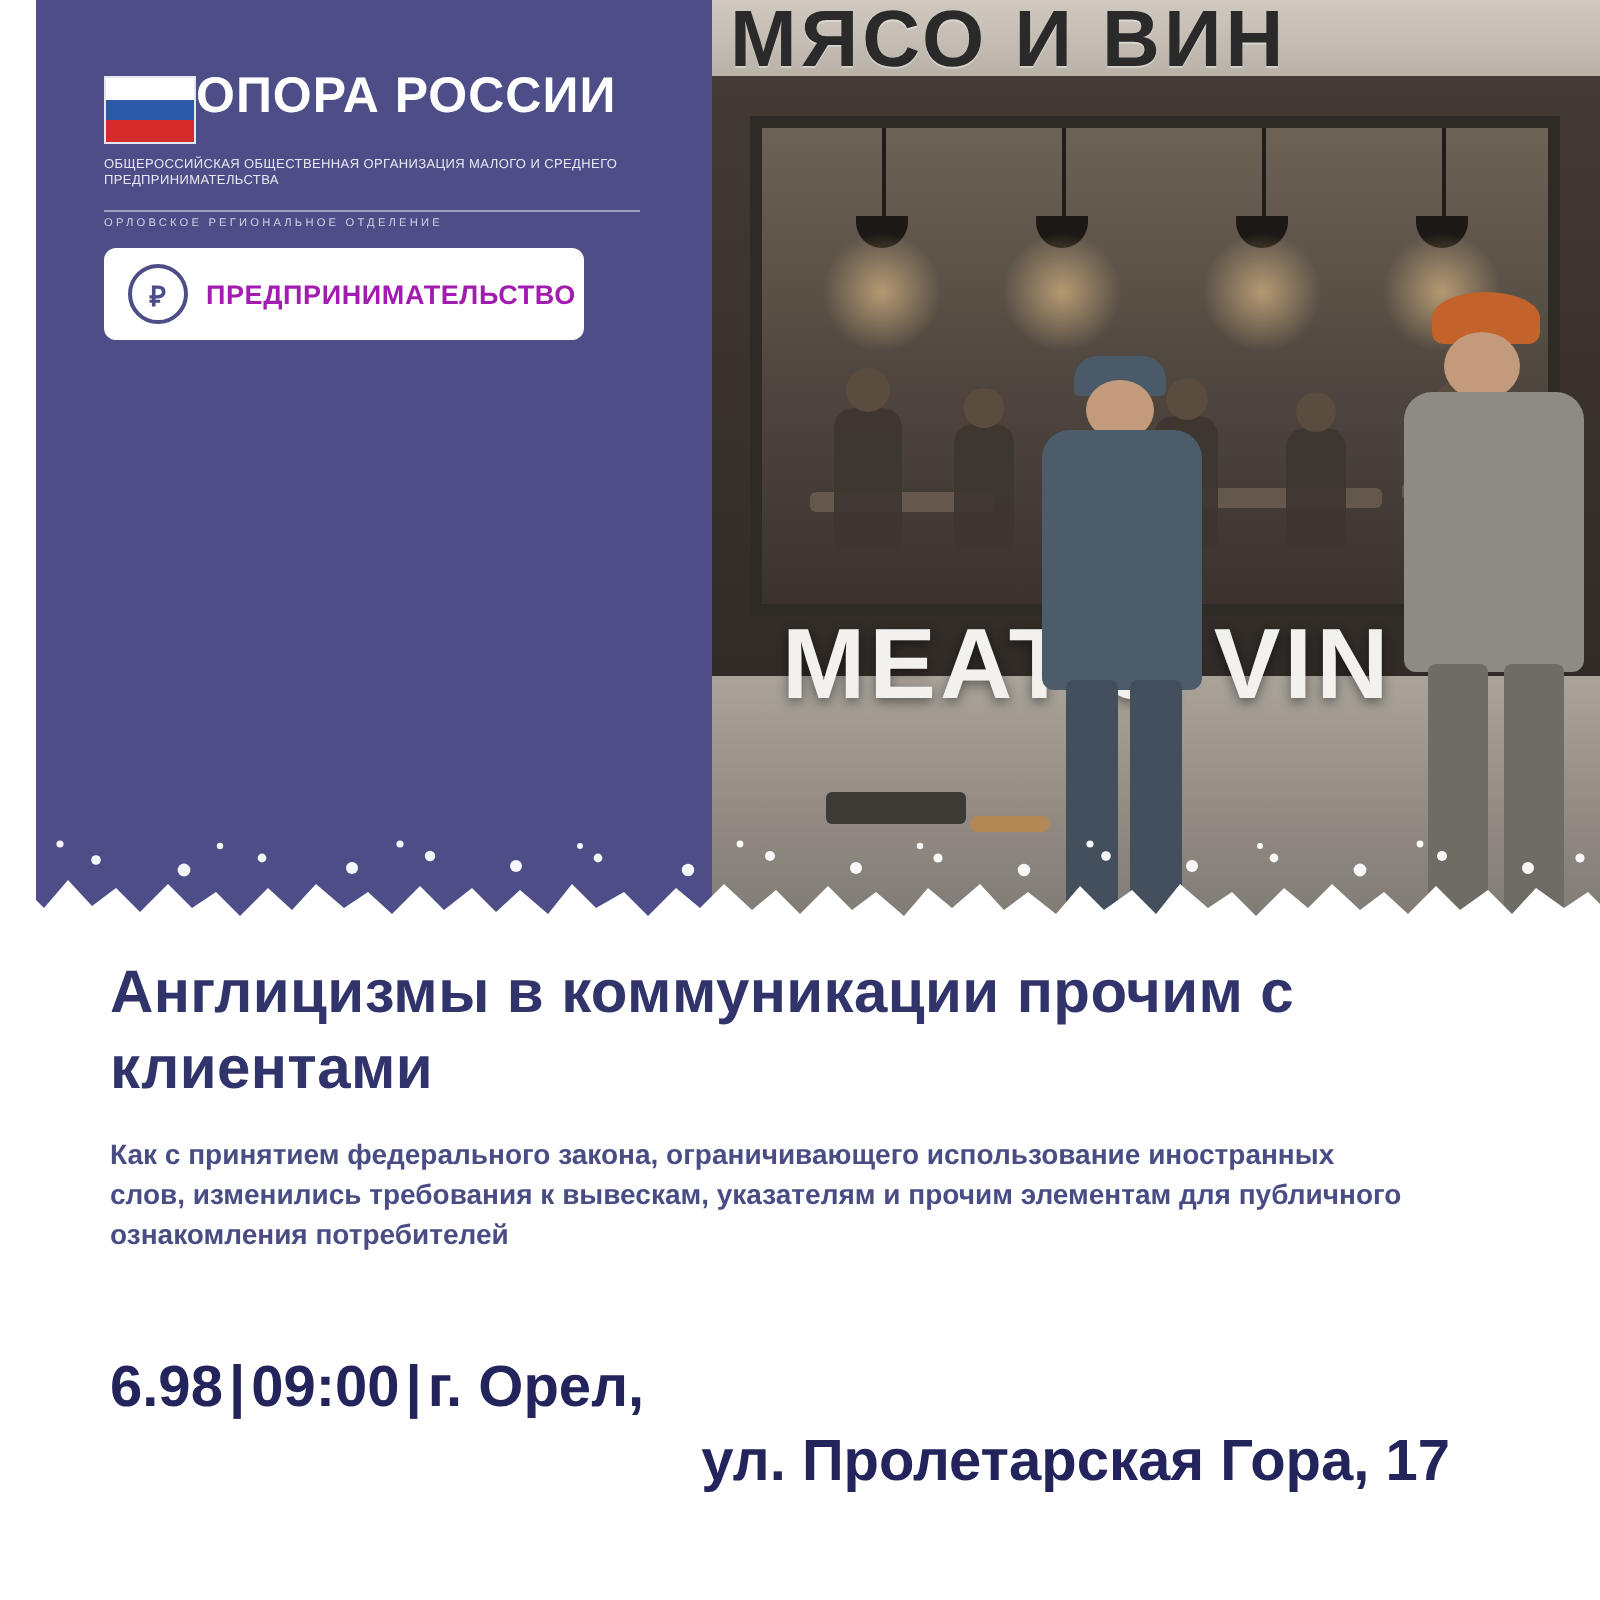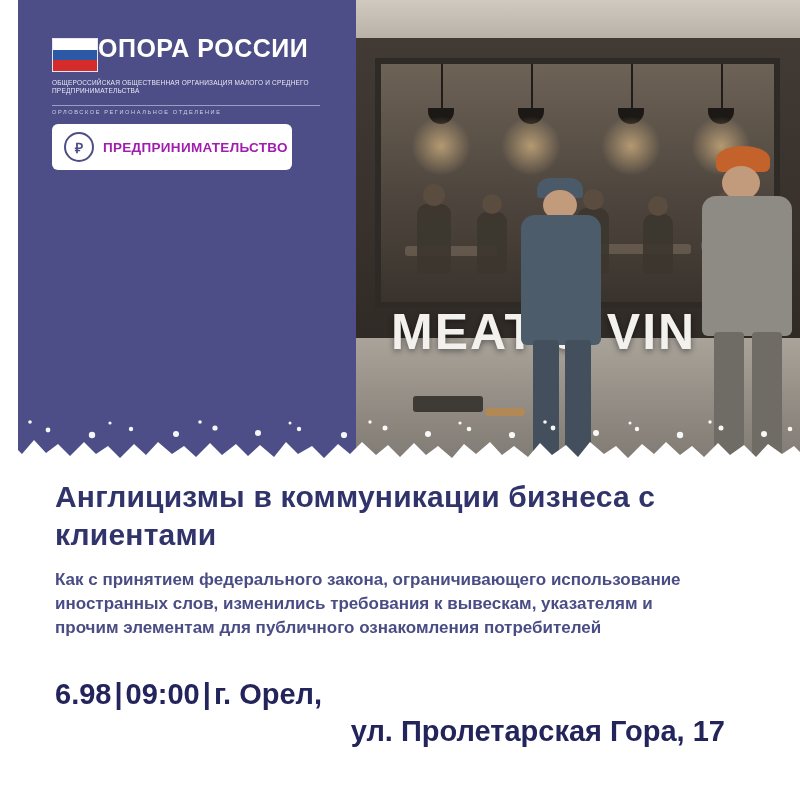--- a/index.html
+++ b/index.html
@@ -245,21 +245,21 @@
     font-weight: 700;
     line-height: 1.28;
     letter-spacing: .2px;
   }
   .subtext {
     position: absolute;
     left: 55px;
     top: 100px;
     width: 650px;
     color: #4a4c84;
-    font-size: 17px;
+    font-size: 14px;
     font-weight: 700;
     line-height: 1.42;
   }
   .datetime {
     position: absolute;
     left: 55px;
     top: 208px;
     width: 670px;
     color: #23245c;
     font-size: 29px;
@@ -281,20 +281,21 @@
     background: #ffffff;
   }
 </style>
 </head>
 <body>
 
 <div id="poster">
 
   <div class="photo">
     <div class="sky"></div>
+    <div class="bigsign">МЯСО И ВИН</div>
     <div class="facade"></div>
 
     <div class="window">
       <div class="lamp" style="left:60px"></div>
         <div class="lampshade" style="left:47px;top:44px"></div>
         <div class="glow" style="left:30px;top:52px"></div>
       <div class="lamp" style="left:150px"></div>
         <div class="lampshade" style="left:137px;top:44px"></div>
         <div class="glow" style="left:120px;top:52px"></div>
       <div class="lamp" style="left:250px"></div>
@@ -397,21 +398,21 @@
           <circle cx="370" cy="2" r="1.7"></circle>
           <circle cx="460" cy="3" r="1.6"></circle>
         <circle cx="545" cy="2" r="1.8"></circle>
           <circle cx="630" cy="3" r="1.5"></circle>
           <circle cx="710" cy="2" r="1.7"></circle>
       </g>
     </svg>
   </div>
 
   <div class="content">
-    <div class="headline">Англицизмы в коммуникации бизнеса с клиентами</div>
+    <div class="headline">Англицизмы в коммуникации прочим с клиентами</div>
     <div class="subtext">Как с принятием федерального закона, ограничивающего использование иностранных слов, изменились требования к вывескам, указателям и прочим элементам для публичного ознакомления потребителей</div>
     <div class="datetime">
       <span>6.98</span><span class="sep">|</span><span>09:00</span><span class="sep">|</span><span>г. Орел,</span>
       <span class="line2">ул. Пролетарская Гора, 17</span>
     </div>
   </div>
 
   <div class="left-edge"></div>
   <div class="bottom-edge"></div>
 </div>

